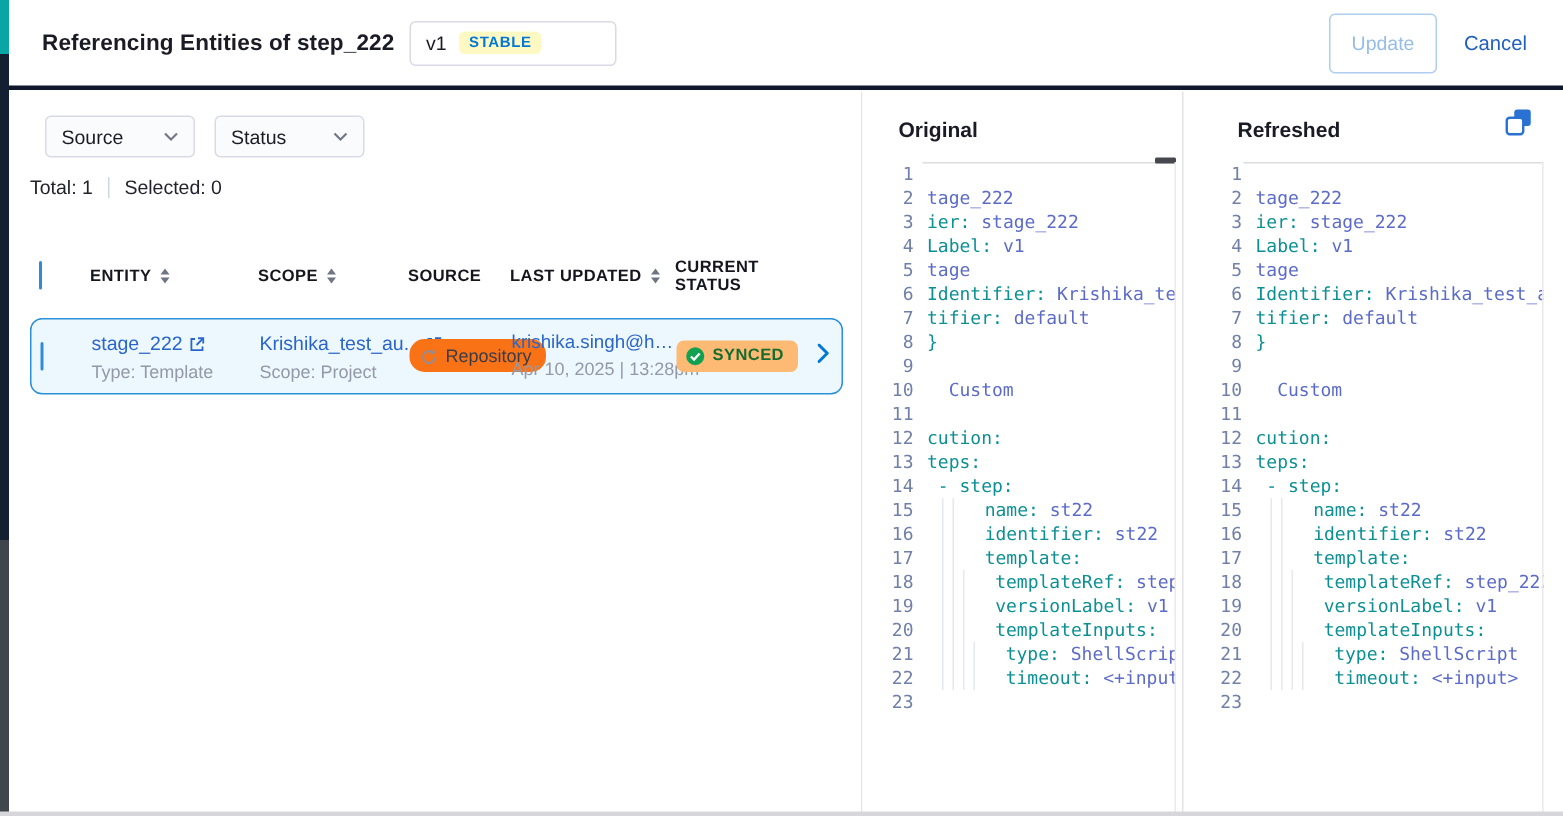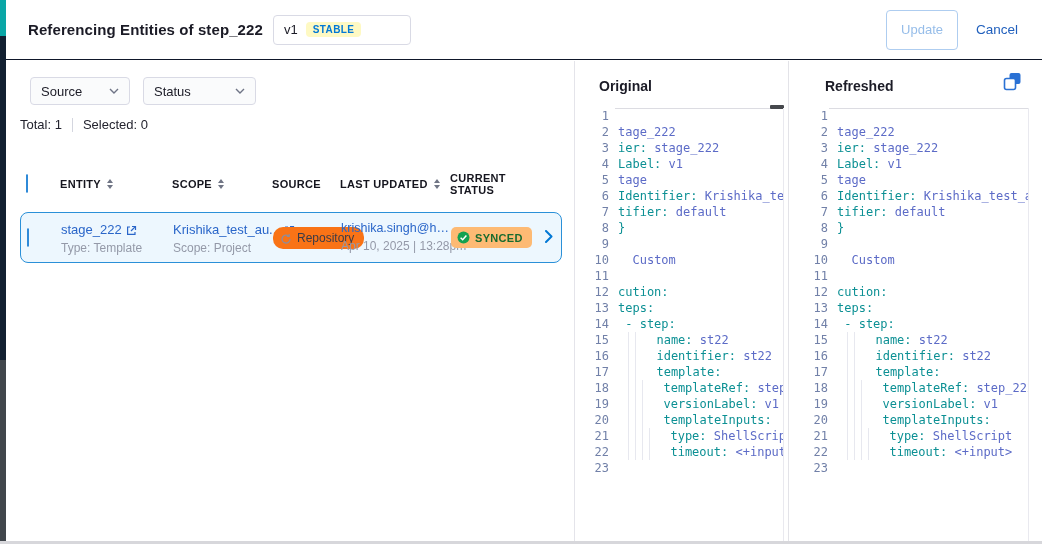--- a/index.html
+++ b/index.html
@@ -7,21 +7,21 @@
   .stage { position:relative; width:1042px; height:544px; background:#fff; overflow:hidden; }
 
   
   .sliver { position:absolute; left:0; top:0; width:6px; height:544px; }
   .sliver .s1 { height:36px; background:#0aa6a6; }
   .sliver .s2 { height:324px; background:#122031; }
   .sliver .s3 { height:184px; background:#41464c; }
 
   
   .hdr { position:absolute; left:6px; top:0; right:0; height:60px; background:#fff;
-         border-bottom:1px solid #0f172a; display:flex; align-items:center; padding-left:22px; }
+         border-bottom:3px solid #0f172a; display:flex; align-items:center; padding-left:22px; }
   .title { font-size:15px; font-weight:bold; color:#1b1b26; letter-spacing:.1px; }
   .ver-select { margin-left:10px; height:30px; min-width:138px; border:1px solid #d9dae5; border-radius:4px;
                 display:flex; align-items:center; padding:0 10px; cursor:pointer; background:#fff; }
   .ver-val { font-size:13px; color:#1b1b26; }
   .ver-badge { margin-left:8px; background:#fef9c3; color:#0278d5; font-size:10px; font-weight:bold;
                letter-spacing:.4px; padding:2px 7px; border-radius:4px; }
   .ver-select svg { margin-left:auto; padding-left:24px; }
   .hdr-actions { margin-left:auto; display:flex; align-items:center; padding-right:24px; }
   .btn-update { height:40px; padding:0 14px; background:#fff; border:1px solid #aecdf0; border-radius:4px;
                 color:#96bde9; font-size:13px; font-weight:normal; cursor:default; }
@@ -33,21 +33,21 @@
           border-right:1px solid #e4e4ea; padding:16px 12px 0 14px; }
   .filter-row { display:flex; align-items:center; }
   .search-box { position:relative; width:314px; height:30px; }
   .search-box input { width:100%; height:100%; border:1px solid #d9dae5; border-radius:6px;
                       padding:0 10px 0 30px; font-size:13px; color:#1b1b26; font-family:"Liberation Sans",sans-serif; }
   .search-box input::placeholder { color:#9ba0b2; }
   .search-box .mag { position:absolute; left:9px; top:7px; }
   .dd { height:28px; background:#fafbfc; border:1px solid #d9dae5; border-radius:4px; display:flex;
         align-items:center; padding:0 10px; cursor:pointer; }
   .dd-src { width:100px; margin-left:10px; }
-  .dd-sts { width:113px; margin-left:13px; }
+  .dd-sts { width:100px; margin-left:13px; }
   .dd span { font-size:13px; color:#1b1b26; }
   .dd svg { margin-left:auto; }
   .counts { display:flex; align-items:center; margin-top:12px; font-size:13px; color:#23232e; }
   .counts .sep { width:1px; height:14px; background:#d4d6df; margin:0 10px; }
 
   .grid { display:grid; grid-template-columns:34px 112px 100px 68px 110px 94px 18px; align-items:center; }
   .thead { margin-top:40px; padding:0 6px; }
   .th { display:flex; align-items:center; font-size:11px; font-weight:bold; color:#15151e; letter-spacing:.3px; }
   .sort { display:inline-flex; flex-direction:column; gap:2px; margin-left:6px; }
   .sort i { width:0; height:0; border-left:3.5px solid transparent; border-right:3.5px solid transparent; }

